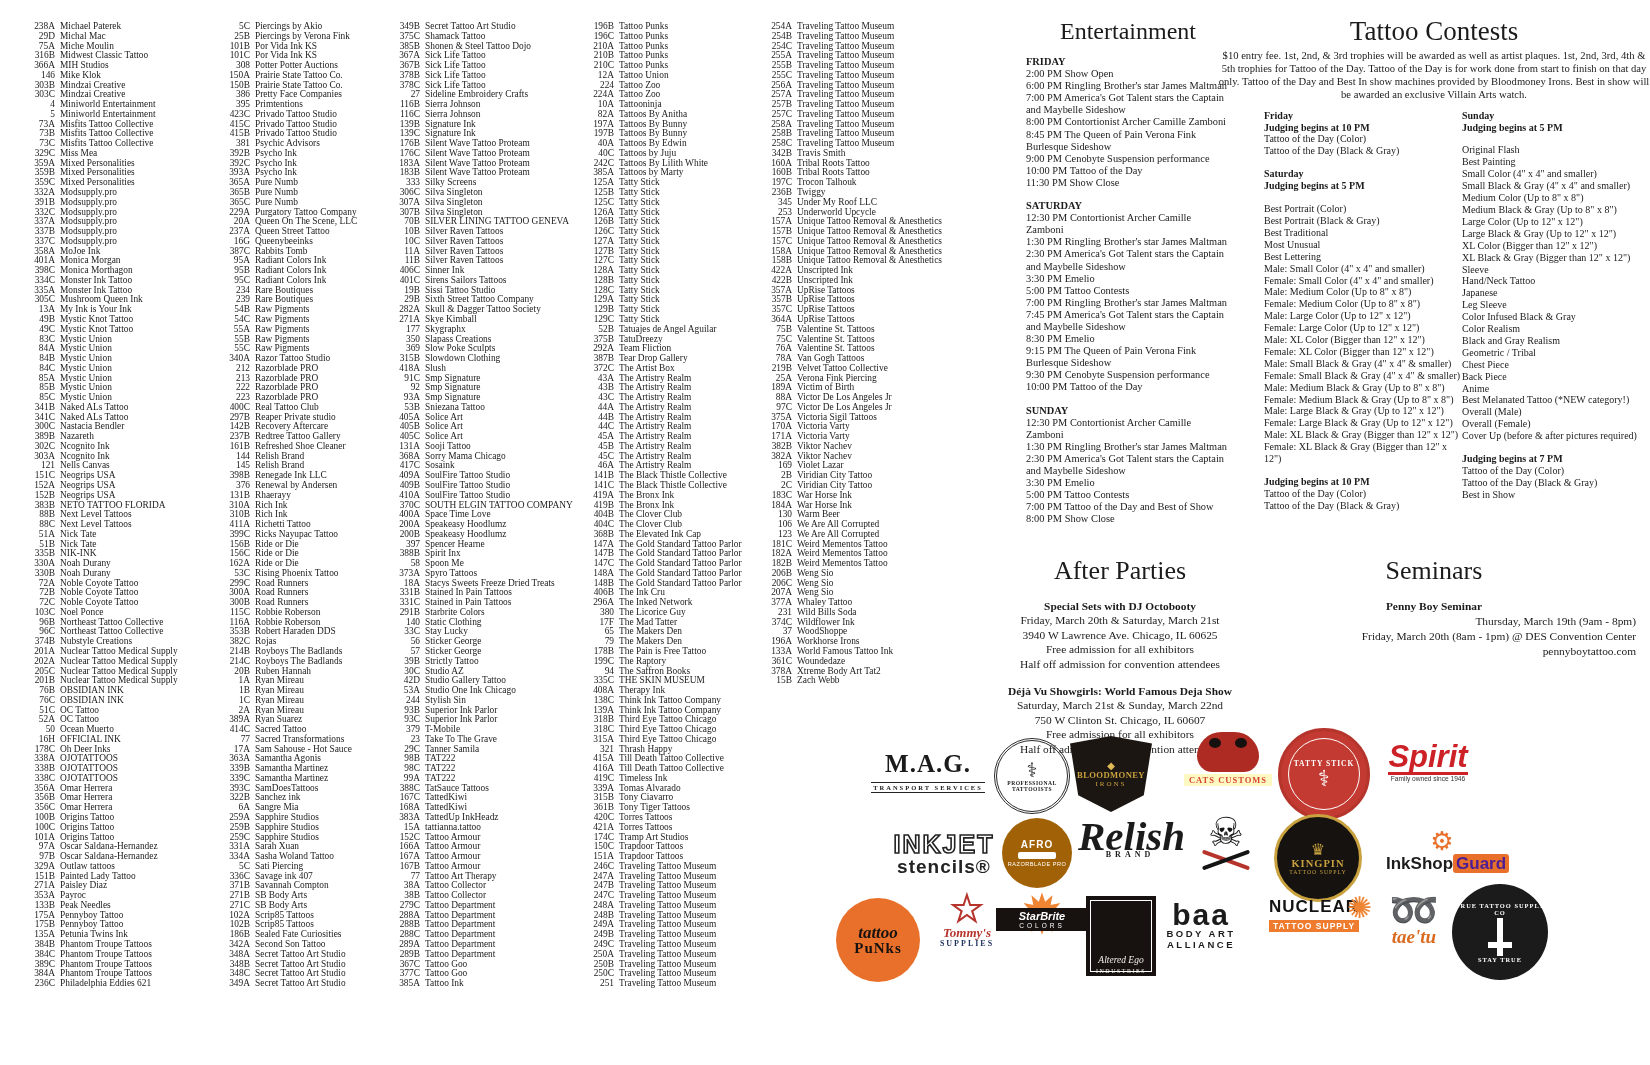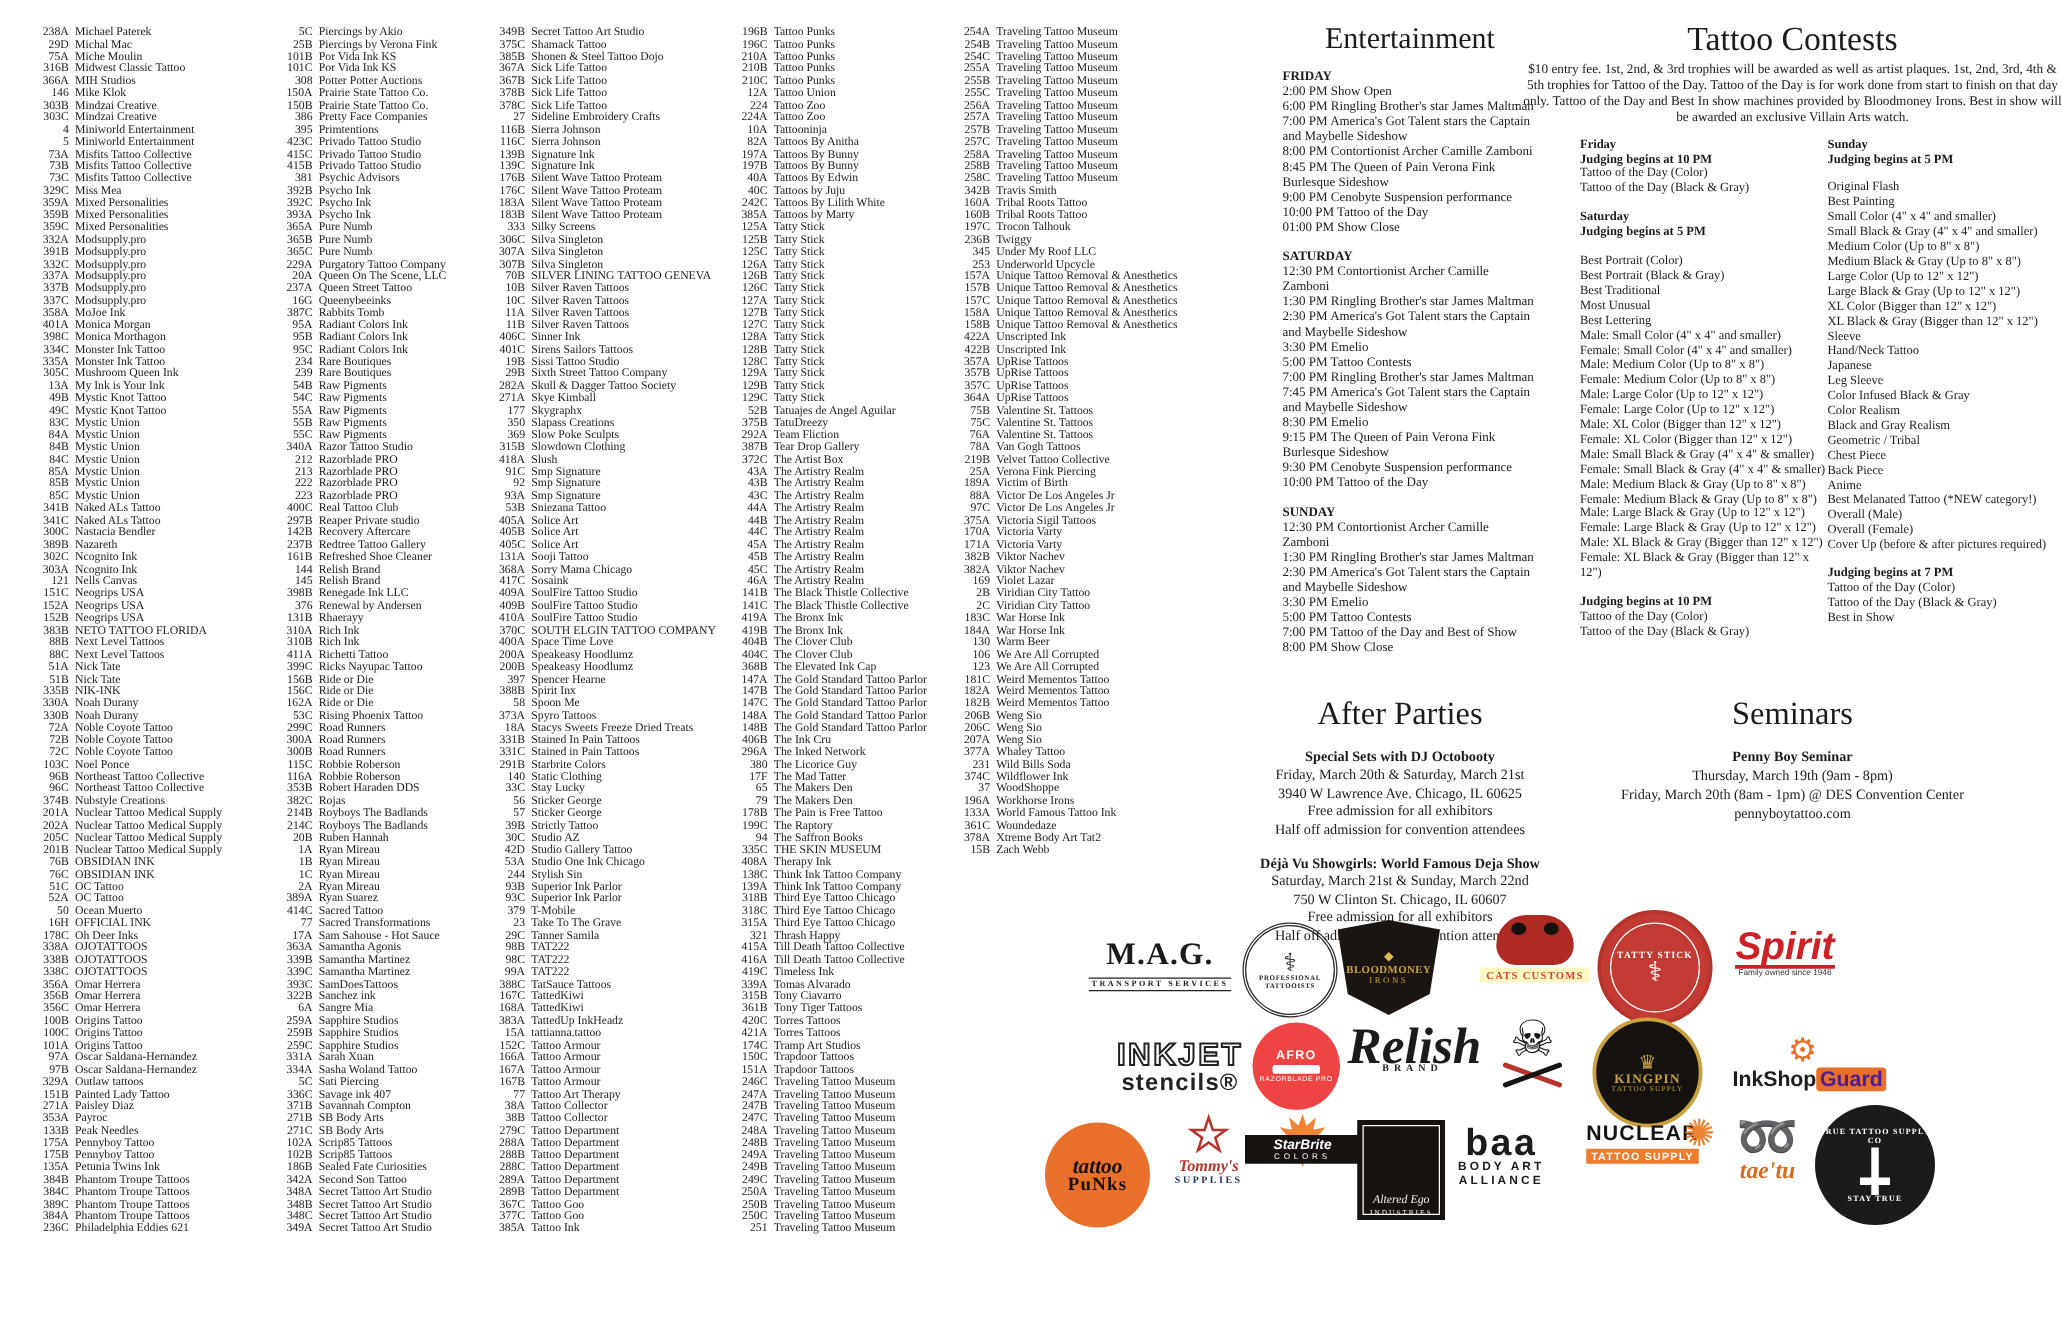--- a/index.html
+++ b/index.html
@@ -34,21 +34,21 @@
   .afterparties{position:absolute;left:1002px;top:556px;width:236px;text-align:center;}
   .afterparties .bigtitle{font-size:26px;}
   .apblock{margin-top:13px;}
   .aptitle{font-weight:bold;font-size:11.4px;line-height:14.4px;}
   .apline{font-size:11.4px;line-height:14.4px;}
 
   
   .seminars{position:absolute;left:1232px;top:556px;width:404px;text-align:center;}
   .seminars .bigtitle{font-size:26px;}
   .semheading{font-weight:bold;font-size:11.4px;line-height:15px;margin-top:13px;}
-  .semline{font-size:11.4px;line-height:15px;}
+  .semline{font-size:11.4px;line-height:15px;text-align:right;}
   .sempara{font-size:11.4px;line-height:15.6px;margin-top:12px;}
 
   
   .logo{position:absolute;text-align:center;}
   .sans{font-family:"Liberation Sans", sans-serif;}
   .mag-main{font-size:25px;font-weight:bold;letter-spacing:1px;line-height:24px;text-align:center;}
   .mag-sub{font-size:6.5px;letter-spacing:2px;font-weight:bold;border-top:1px solid #222;border-bottom:1px solid #222;padding:1px 2px;display:inline-block;}
   .circlogo{border-radius:50%;display:flex;flex-direction:column;align-items:center;justify-content:center;}
   .apt{width:70px;height:70px;border:3px double #2b2b2b;}
   .apt .glyph{font-family:"DejaVu Sans", sans-serif;font-size:20px;line-height:20px;}
@@ -64,21 +64,21 @@
   .cats .skull:before{left:12px;} .cats .skull:after{right:12px;}
   .cats .band{background:#fef9c3;color:#d6452f;font-size:8.5px;font-weight:bold;letter-spacing:1px;margin-top:2px;padding:1px 0;}
   .tatty{width:86px;height:86px;border:3px solid #b5342c;background:#c23a31;color:#fff;}
   .tatty .inner{width:70px;height:70px;border:1px solid #fff;border-radius:50%;display:flex;flex-direction:column;align-items:center;justify-content:center;}
   .tatty .arc{font-size:7.5px;font-weight:bold;letter-spacing:1px;}
   .tatty .glyph{font-family:"DejaVu Sans", sans-serif;font-size:22px;line-height:22px;}
   .spirit-main{color:#cc2127;font-weight:bold;font-style:italic;font-size:31px;line-height:30px;border-bottom:3px solid #cc2127;display:inline-block;}
   .spirit-sub{font-size:6.6px;color:#333;}
   .inkjet-main{font-size:25px;font-weight:bold;letter-spacing:2px;color:#fff;-webkit-text-stroke:1.6px #222;line-height:25px;}
   .inkjet-sub{font-size:19px;font-weight:bold;letter-spacing:1px;color:#232323;line-height:20px;}
-  .afro{width:70px;height:70px;background:#ef4444;color:#fff;}
+  .afro{width:70px;height:70px;background:#a16207;color:#fff;}
   .afro .l1{font-size:10px;font-weight:bold;letter-spacing:1px;}
   .afro .razor{width:38px;height:7px;background:#fff;border-radius:2px;margin:2px 0;}
   .afro .l2{font-size:5.6px;letter-spacing:.5px;}
   .relish-main{font-size:41px;font-weight:bold;font-style:italic;line-height:28px;}
   .relish-sub{font-size:8px;letter-spacing:4px;font-weight:bold;}
   .skullp .sk{font-family:"DejaVu Sans", sans-serif;font-size:40px;line-height:40px;color:#141414;}
   .skullp .cross{position:relative;width:60px;height:16px;margin:0 auto;}
   .skullp .cross i{position:absolute;left:5px;top:6px;width:50px;height:4px;border-radius:2px;}
   .skullp .p1{background:#b5342c;transform:rotate(20deg);}
   .skullp .p2{background:#141414;transform:rotate(-20deg);}
@@ -1991,21 +1991,21 @@
   <div>
       <div class="dayblock">
         <div class="dayhead">FRIDAY</div>
         <div class="evt">2:00 PM Show Open</div>
         <div class="evt">6:00 PM Ringling Brother's star James Maltman</div>
         <div class="evt">7:00 PM America's Got Talent stars the Captain and Maybelle Sideshow</div>
         <div class="evt">8:00 PM Contortionist Archer Camille Zamboni</div>
         <div class="evt">8:45 PM The Queen of Pain Verona Fink Burlesque Sideshow</div>
         <div class="evt">9:00 PM Cenobyte Suspension performance</div>
         <div class="evt">10:00 PM Tattoo of the Day</div>
-        <div class="evt">01:00 PM Show Close</div>
+        <div class="evt">11:30 PM Show Close</div>
       </div>
       <div class="dayblock">
         <div class="dayhead">SATURDAY</div>
         <div class="evt">12:30 PM Contortionist Archer Camille Zamboni</div>
         <div class="evt">1:30 PM Ringling Brother's star James Maltman</div>
         <div class="evt">2:30 PM America's Got Talent stars the Captain and Maybelle Sideshow</div>
         <div class="evt">3:30 PM Emelio</div>
         <div class="evt">5:00 PM Tattoo Contests</div>
         <div class="evt">7:00 PM Ringling Brother's star James Maltman</div>
         <div class="evt">7:45 PM America's Got Talent stars the Captain and Maybelle Sideshow</div>

